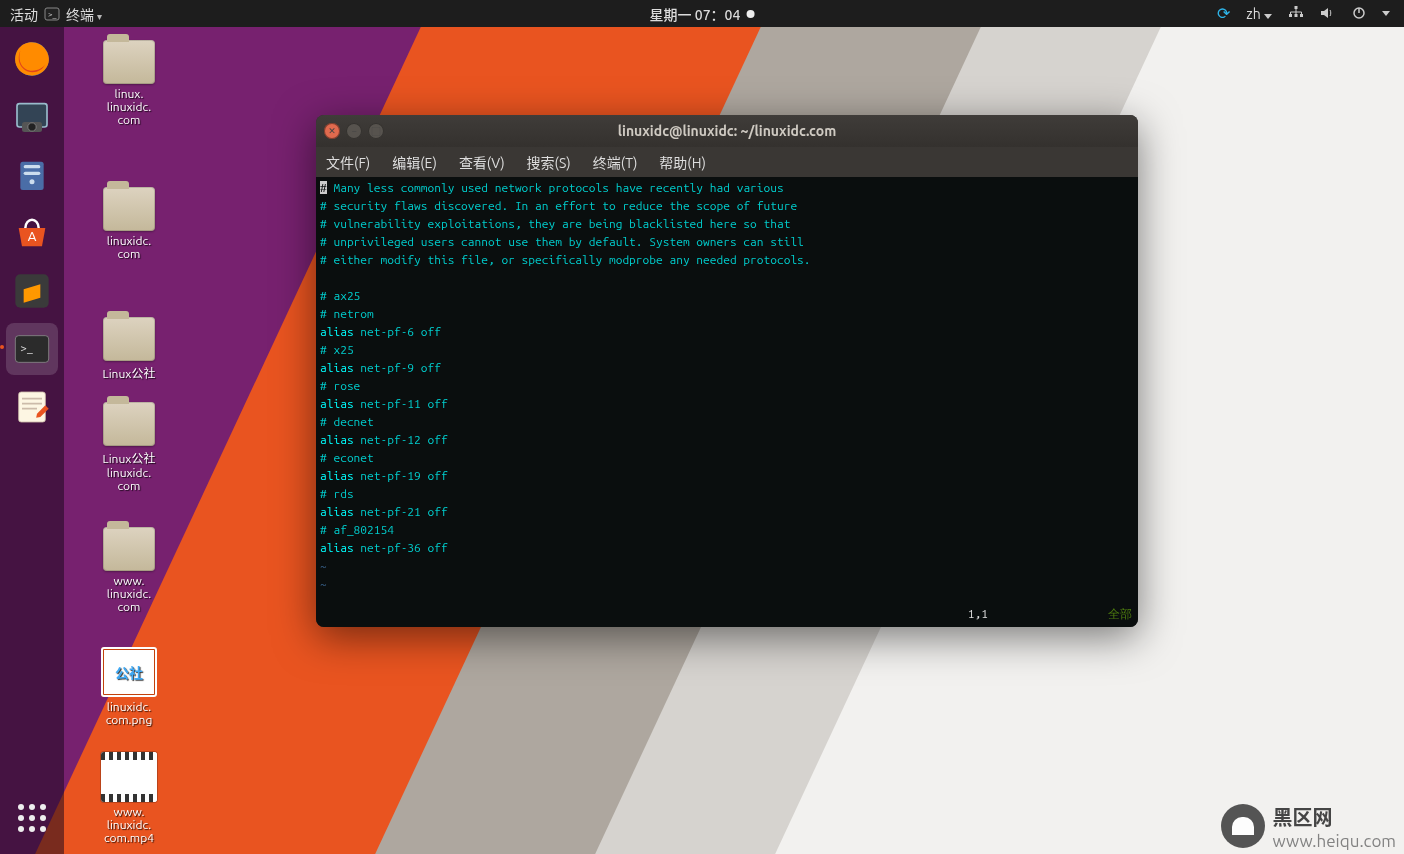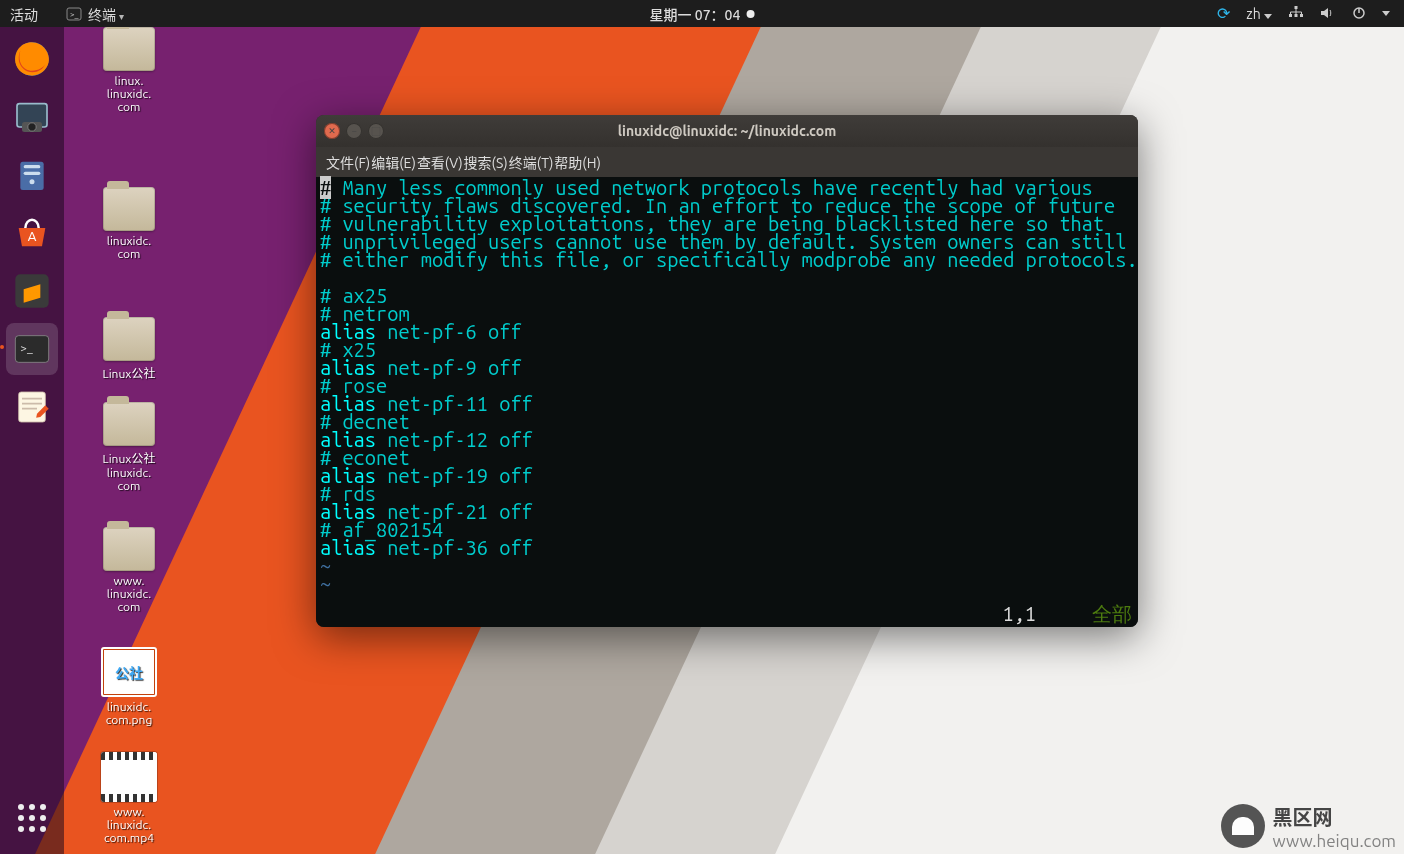--- a/index.html
+++ b/index.html
@@ -28,21 +28,21 @@
   background:#f2f1ef; transform:skewX(-25deg); transform-origin:top left;
 }
 
 
 .top-panel {
   position:absolute; top:0; left:0; right:0; height:27px;
   background:#1d1d1d; color:#dcdcdc;
   display:flex; align-items:center; font-size:14px;
   z-index:100;
 }
-.top-panel .left { display:flex; align-items:center; gap:28px; padding-left:10px; }
+.top-panel .left { display:flex; align-items:center; gap:6px; padding-left:10px; }
 .top-panel .center { position:absolute; left:50%; transform:translateX(-50%); font-weight:500; display:flex; align-items:center; gap:6px;}
 .top-panel .right { margin-left:auto; display:flex; align-items:center; gap:16px; padding-right:14px; }
 .top-panel .app { display:flex; align-items:center; gap:6px; }
 .top-panel .dropdown::after{content:"▾"; font-size:10px; margin-left:3px; opacity:.8;}
 .top-panel .dot-rec { width:8px;height:8px;border-radius:50%;background:#eee;display:inline-block;}
 .tri-down{display:inline-block;width:0;height:0;border-left:4px solid transparent;border-right:4px solid transparent;border-top:5px solid #ccc;}
 .status-icon{font-size:13px;}
 
 
 .dock {
@@ -80,40 +80,40 @@
 .titlebar{
   height:32px;background:linear-gradient(#3f3c39,#34312e);
   display:flex;align-items:center;padding:0 8px;position:relative;
   color:#cfcac2;font-size:14px;
 }
 .wb{width:16px;height:16px;border-radius:50%;margin-right:6px;box-shadow:inset 0 0 0 1px rgba(0,0,0,.4);display:flex;align-items:center;justify-content:center;font-size:9px;color:#444;}
 .wb.close{background:#e06a4e;}
 .wb.min,.wb.max{background:#57534e;}
 .titlebar .title{position:absolute;left:50%;transform:translateX(-50%);font-weight:bold;}
 .menubar{
-  height:30px;background:#3a3734;display:flex;align-items:center;gap:1px;
+  height:30px;background:#3a3734;display:flex;align-items:center;gap:22px;
   padding:0 10px;color:#ddd;font-size:14px;
 }
 .menubar span{cursor:default;}
 .term-body{
   position:absolute;top:62px;left:0;right:0;bottom:0;
   background:#0a0e0e;
   font-family:"Ubuntu Mono","DejaVu Sans Mono",monospace;
-  font-size:20px; line-height:18px;
+  font-size:12px; line-height:18px;
   color:#00cccc;
   padding:2px 4px;
 }
 .term-body .line{white-space:pre;}
 .cur{background:#cccccc;color:#0a0e0e;}
 .kw{color:#00ffff;} 
 .cm{color:#00cccc;}
 .plain{color:#00cccc;}
 .tilde{color:#4070a0;}
 .statusln{position:absolute;bottom:4px;left:0;right:0;padding:0 6px;color:#ddd;display:flex;}
-.statusln .pos{margin-left:auto;margin-right:56px;}
+.statusln .pos{margin-left:auto;margin-right:120px;}
 .statusln .all{color:#4d7c0f;}
 
 
 .watermark{position:absolute;right:8px;bottom:4px;display:flex;align-items:center;gap:8px;color:#333;font-weight:bold;font-size:20px;z-index:95;opacity:.9;}
 .watermark .bubble{width:44px;height:44px;border-radius:50%;background:#444;display:flex;align-items:center;justify-content:center;}
 .watermark .bubble span{width:22px;height:18px;border-radius:10px 10px 0 0;background:#fff;position:relative;}
 .watermark .txt small{display:block;font-size:17px;color:#777;font-weight:normal;}
 
 
 .svg-icon{width:40px;height:40px;}
@@ -229,21 +229,21 @@
       <span></span>
       <span></span>
       <span></span>
       <span></span>
       <span></span>
       <span></span>
   </div>
 </div>
 
 <div class="desktop">
-  <div class="dicon" style="top:0;left:20px;">
+  <div class="dicon" style="top:13px;left:20px;">
     <div class="box folder"></div>
     <span style="white-space:pre-line;">linux.
 linuxidc.
 com</span>
   </div>
   <div class="dicon" style="top:160px;left:20px;">
     <div class="box folder"></div>
     <span style="white-space:pre-line;">linuxidc.
 com</span>
   </div>

